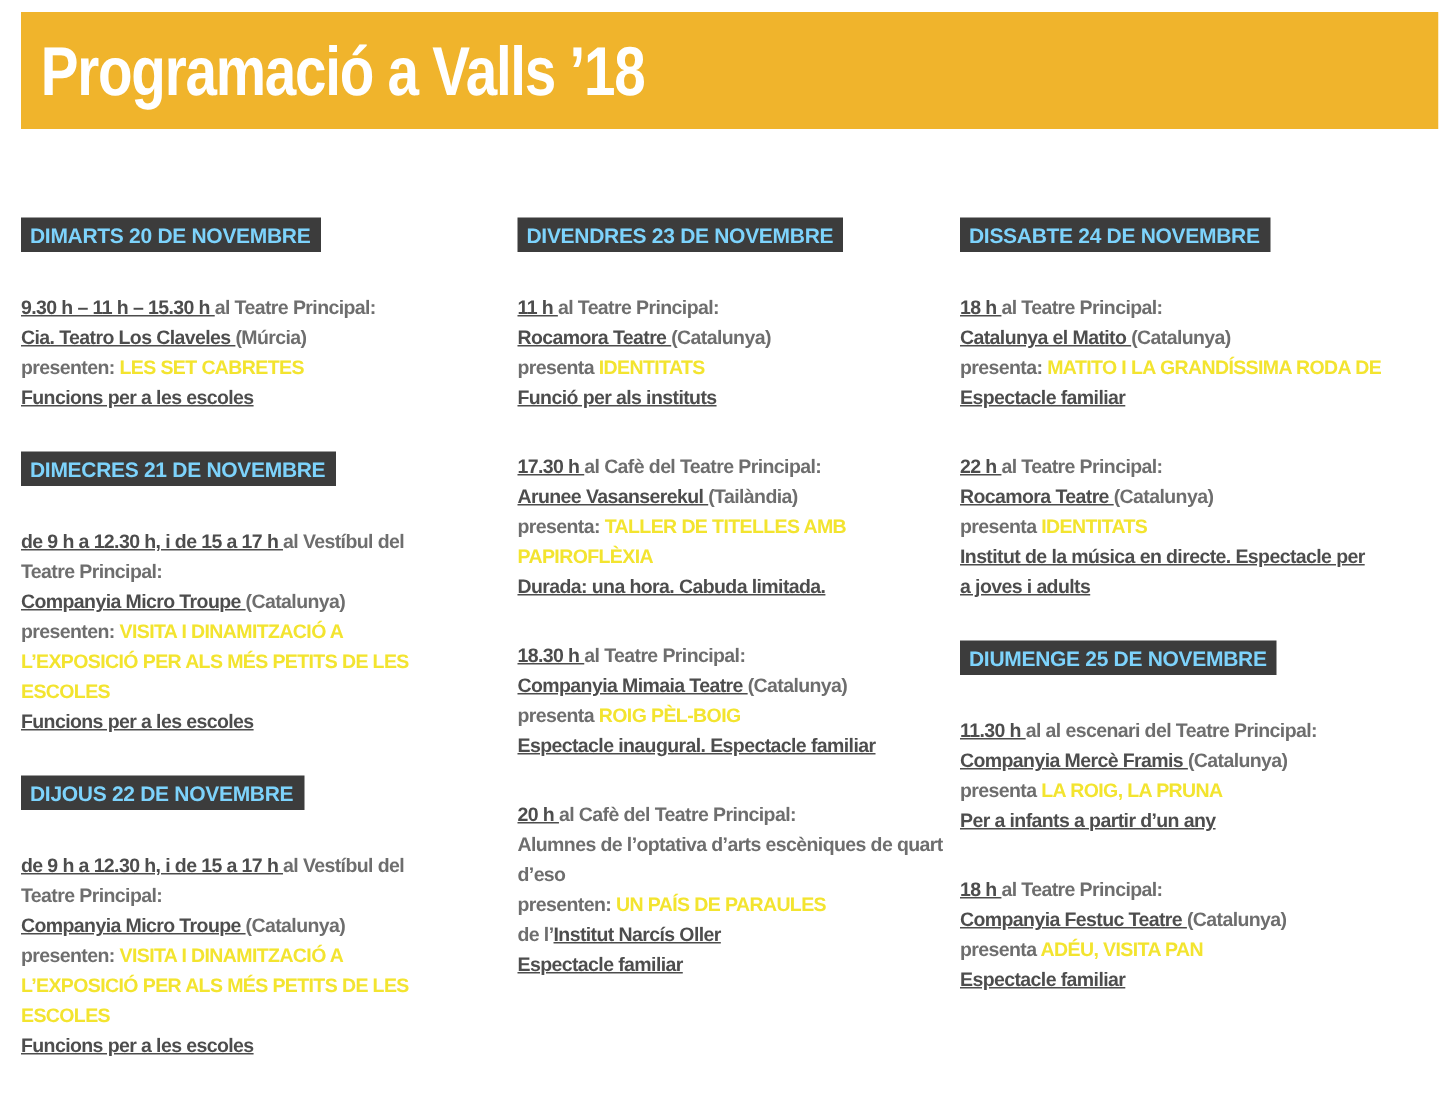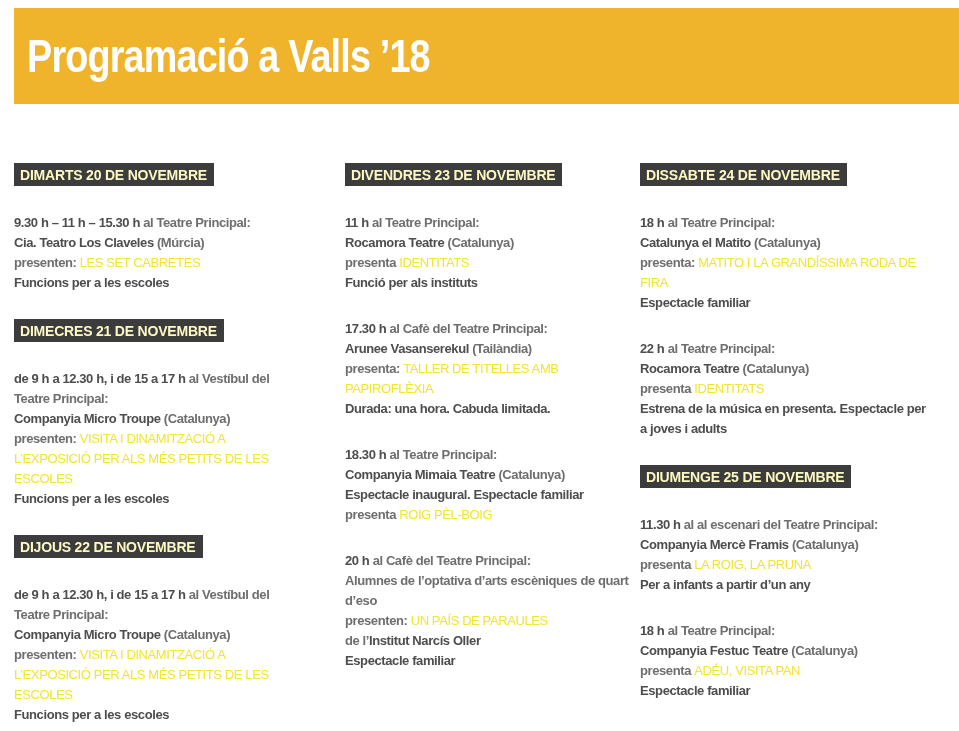--- a/index.html
+++ b/index.html
@@ -14,21 +14,21 @@
   html,body{margin:0;padding:0;}
   body{
     width:959px;height:731px;
     background:var(--page_bg);
     font-family:"Liberation Sans", sans-serif;
     overflow:hidden;
   }
   .banner{
     margin:8px 0 0 14px;
     background:var(--banner);
-    height:96px;
+    height:78px;
     display:flex;
     align-items:center;
   }
   .banner h1{
     margin:0;
     padding-left:16px;
     color:#ffffff;
     font-size:46px;
     font-weight:bold;
     letter-spacing:-1px;
@@ -40,38 +40,38 @@
     display:grid;
     grid-template-columns:331px 295px 1fr;
     padding:59px 14px 0 14px;
     align-items:start;
   }
   .column{min-width:0;}
   .section + .section{margin-top:6px;}
   .date-badge{
     display:inline-block;
     background:var(--badge_bg);
-    color:#fef9c3;
+    color:#7dd3fc;
     font-size:14px;
     font-weight:bold;
     letter-spacing:-0.2px;
     line-height:1;
     padding:5px 7px 4px 6px;
     margin-bottom:27px;
   }
   .event{
     margin-bottom:26px;
     font-size:13px;
     line-height:20px;
     letter-spacing:-0.4px;
   }
   .event:last-child{margin-bottom:26px;}
-  .seg-b{color:var(--text_bold);font-weight:bold;}
+  .seg-b{color:var(--text_bold);font-weight:bold;text-decoration:underline;}
   .seg-r{color:var(--text_regular);font-weight:bold;}
-  .seg-y{color:var(--highlight);font-weight:normal;}
+  .seg-y{color:var(--highlight);font-weight:bold;}
 </style>
 </head>
 <body>
 
 <div class="page">
   <header class="banner">
     <h1>Programació a Valls ’18</h1>
   </header>
   <main class="columns">
       <section class="column">
@@ -108,42 +108,41 @@
             <div class="event-line"><span class="seg-b">Funció per als instituts</span></div>
           </div><div class="event">
             <div class="event-line"><span class="seg-b">17.30 h </span><span class="seg-r">al Cafè del Teatre Principal:</span></div>
             <div class="event-line"><span class="seg-b">Arunee Vasanserekul </span><span class="seg-r">(Tailàndia)</span></div>
             <div class="event-line"><span class="seg-r">presenta: </span><span class="seg-y">TALLER DE TITELLES AMB</span></div>
             <div class="event-line"><span class="seg-y">PAPIROFLÈXIA</span></div>
             <div class="event-line"><span class="seg-b">Durada: una hora. Cabuda limitada.</span></div>
           </div><div class="event">
             <div class="event-line"><span class="seg-b">18.30 h </span><span class="seg-r">al Teatre Principal:</span></div>
             <div class="event-line"><span class="seg-b">Companyia Mimaia Teatre </span><span class="seg-r">(Catalunya)</span></div>
+            <div class="event-line"><span class="seg-r">presenta </span><span class="seg-y">ROIG PÈL-BOIG</span></div>
             <div class="event-line"><span class="seg-b">Espectacle inaugural. Espectacle familiar</span></div>
-            <div class="event-line"><span class="seg-r">presenta </span><span class="seg-y">ROIG PÈL-BOIG</span></div>
           </div><div class="event">
             <div class="event-line"><span class="seg-b">20 h </span><span class="seg-r">al Cafè del Teatre Principal:</span></div>
             <div class="event-line"><span class="seg-r">Alumnes de l’optativa d’arts escèniques de quart d’eso</span></div>
             <div class="event-line"><span class="seg-r">presenten: </span><span class="seg-y">UN PAÍS DE PARAULES</span></div>
             <div class="event-line"><span class="seg-r">de l’</span><span class="seg-b">Institut Narcís Oller</span></div>
             <div class="event-line"><span class="seg-b">Espectacle familiar</span></div>
           </div></div>
       </section>
       <section class="column">
         <div class="section"><div class="date-badge">DISSABTE 24 DE NOVEMBRE</div><div class="event">
             <div class="event-line"><span class="seg-b">18 h </span><span class="seg-r">al Teatre Principal:</span></div>
             <div class="event-line"><span class="seg-b">Catalunya el Matito </span><span class="seg-r">(Catalunya)</span></div>
             <div class="event-line"><span class="seg-r">presenta: </span><span class="seg-y">MATITO I LA GRANDÍSSIMA RODA DE</span></div>
-            <div class="event-line"><span class="seg-y">FIRA</span></div>
             <div class="event-line"><span class="seg-b">Espectacle familiar</span></div>
           </div><div class="event">
             <div class="event-line"><span class="seg-b">22 h </span><span class="seg-r">al Teatre Principal:</span></div>
             <div class="event-line"><span class="seg-b">Rocamora Teatre </span><span class="seg-r">(Catalunya)</span></div>
             <div class="event-line"><span class="seg-r">presenta </span><span class="seg-y">IDENTITATS</span></div>
-            <div class="event-line"><span class="seg-b">Estrena de la música en presenta. Espectacle per</span></div>
+            <div class="event-line"><span class="seg-b">Institut de la música en directe. Espectacle per</span></div>
             <div class="event-line"><span class="seg-b">a joves i adults</span></div>
           </div></div>
         <div class="section"><div class="date-badge">DIUMENGE 25 DE NOVEMBRE</div><div class="event">
             <div class="event-line"><span class="seg-b">11.30 h </span><span class="seg-r">al al escenari del Teatre Principal:</span></div>
             <div class="event-line"><span class="seg-b">Companyia Mercè Framis </span><span class="seg-r">(Catalunya)</span></div>
             <div class="event-line"><span class="seg-r">presenta </span><span class="seg-y">LA ROIG, LA PRUNA</span></div>
             <div class="event-line"><span class="seg-b">Per a infants a partir d’un any</span></div>
           </div><div class="event">
             <div class="event-line"><span class="seg-b">18 h </span><span class="seg-r">al Teatre Principal:</span></div>
             <div class="event-line"><span class="seg-b">Companyia Festuc Teatre </span><span class="seg-r">(Catalunya)</span></div>

